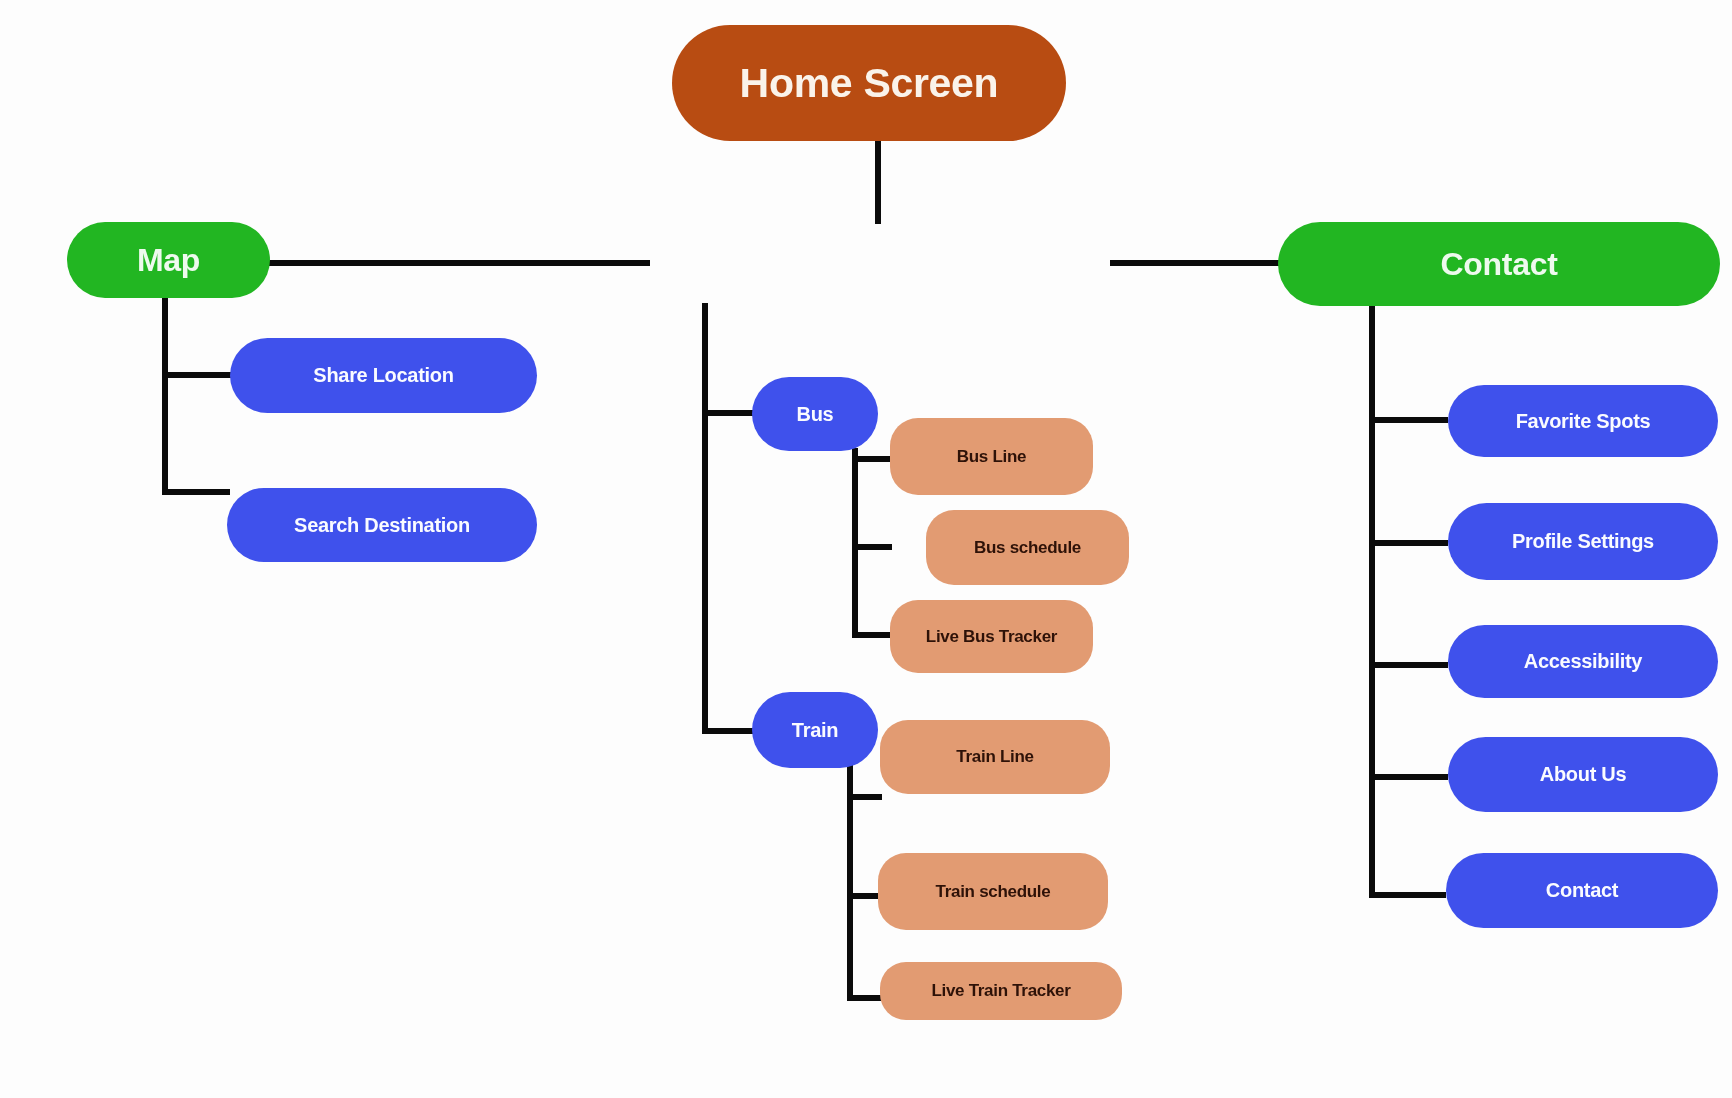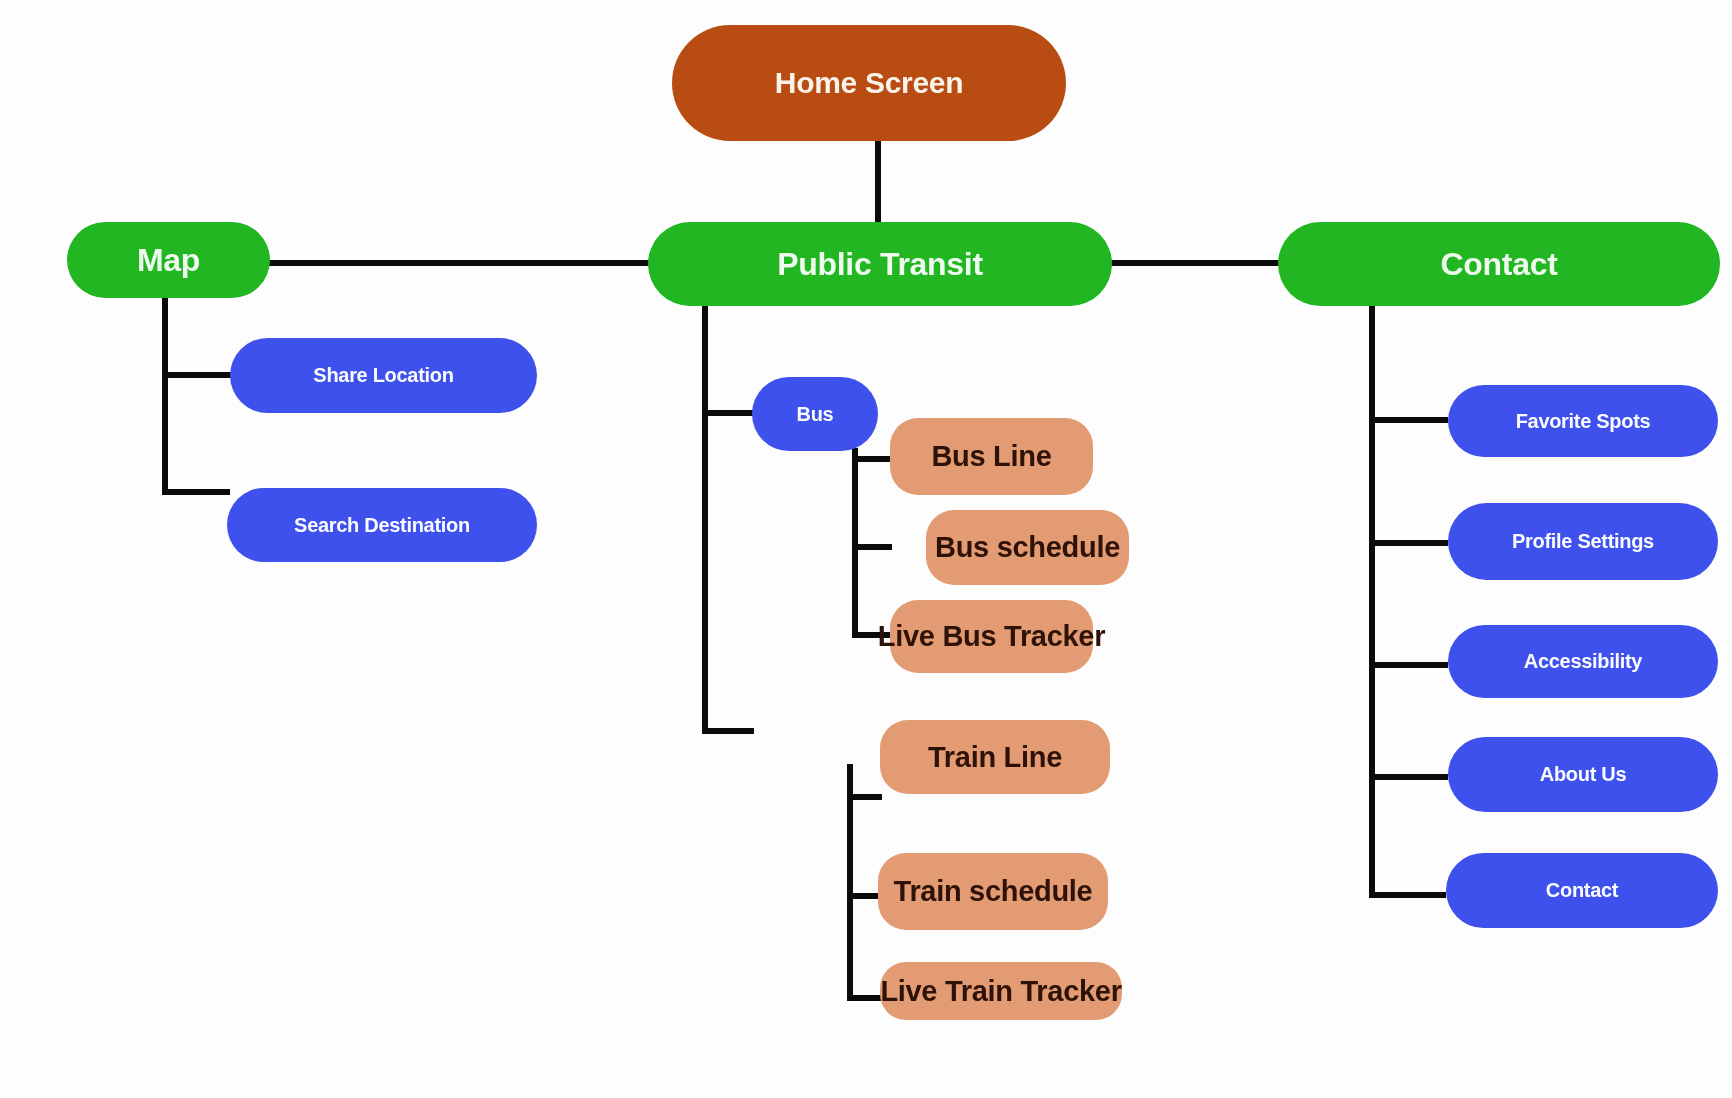--- a/index.html
+++ b/index.html
@@ -28,36 +28,36 @@
     font-weight: bold;
     white-space: nowrap;
     text-align: center;
     letter-spacing: -0.3px;
   }
   .pill { border-radius: 999px; }
   .round { border-radius: 28px; }
   .root-node {
     background: var(--root-fill, #b84c12);
     color: var(--root-text, #faf3ea);
-    font-size: 30px;
+    font-size: 41px;
   }
   .section-node {
     background: var(--section-fill, #22b622);
     color: var(--section-text, #eefaee);
     font-size: 32px;
   }
   .feature-node {
     background: var(--feature-fill, #3f51ec);
     color: var(--feature-text, #fafbff);
     font-size: 20px;
   }
   .leaf-node {
     background: var(--leaf-fill, #e29b72);
     color: var(--leaf-text, #2e1208);
-    font-size: 29px;
+    font-size: 17px;
   }
 </style>
 </head>
 <body>
 
 <div class="canvas">
 
   <div class="line" style="left:875px; top:140px; width:6px; height:84px;"></div>
   <div class="line" style="left:268px; top:260px; width:382px; height:6px;"></div>
   <div class="line" style="left:1110px; top:260px; width:170px; height:6px;"></div>
@@ -83,31 +83,31 @@
   <div class="line" style="left:1369px; top:303px; width:6px; height:595px;"></div>
   <div class="line" style="left:1375px; top:417px; width:73px; height:6px;"></div>
   <div class="line" style="left:1375px; top:540px; width:73px; height:6px;"></div>
   <div class="line" style="left:1375px; top:662px; width:73px; height:6px;"></div>
   <div class="line" style="left:1375px; top:774px; width:73px; height:6px;"></div>
   <div class="line" style="left:1375px; top:892px; width:71px; height:6px;"></div>
 
   <div class="node root-node pill" style="left:672px; top:25px; width:394px; height:116px;">Home Screen</div>
 
   <div class="node section-node pill" style="left:67px; top:222px; width:203px; height:76px;text-align:center;">Map</div>
-  <div class="node section-node pill" style="left:648px; top:222px; width:464px; height:84px;">Public Transit</div>
   <div class="node section-node pill" style="left:1278px; top:222px; width:442px; height:84px;">Contact</div>
 
   <div class="node feature-node pill" style="left:230px; top:338px; width:307px; height:75px;">Share Location</div>
   <div class="node feature-node pill" style="left:227px; top:455px; width:310px; height:74px;margin-top:33px;">Search Destination</div>
 
   <div class="node feature-node pill" style="left:752px; top:377px; width:126px; height:74px;">Bus</div>
   <div class="node leaf-node round" style="left:890px; top:418px; width:203px; height:77px;">Bus Line</div>
   <div class="node leaf-node round" style="left:890px; top:510px; width:203px; height:75px;margin-left:36px;">Bus schedule</div>
   <div class="node leaf-node round" style="left:890px; top:600px; width:203px; height:73px;">Live Bus Tracker</div>
 
+  <div class="node feature-node pill" style="left:752px; top:692px; width:126px; height:76px;">Train</div>
   <div class="node leaf-node round" style="left:880px; top:720px; width:230px; height:74px;">Train Line</div>
   <div class="node leaf-node round" style="left:878px; top:853px; width:230px; height:77px;">Train schedule</div>
   <div class="node leaf-node round" style="left:880px; top:962px; width:242px; height:58px; border-radius:26px;">Live Train Tracker</div>
 
   <div class="node feature-node pill" style="left:1448px; top:385px; width:270px; height:72px;">Favorite Spots</div>
   <div class="node feature-node pill" style="left:1448px; top:503px; width:270px; height:77px;">Profile Settings</div>
   <div class="node feature-node pill" style="left:1448px; top:625px; width:270px; height:73px;">Accessibility</div>
   <div class="node feature-node pill" style="left:1448px; top:737px; width:270px; height:75px;">About Us</div>
   <div class="node feature-node pill" style="left:1446px; top:853px; width:272px; height:75px;">Contact</div>
 

